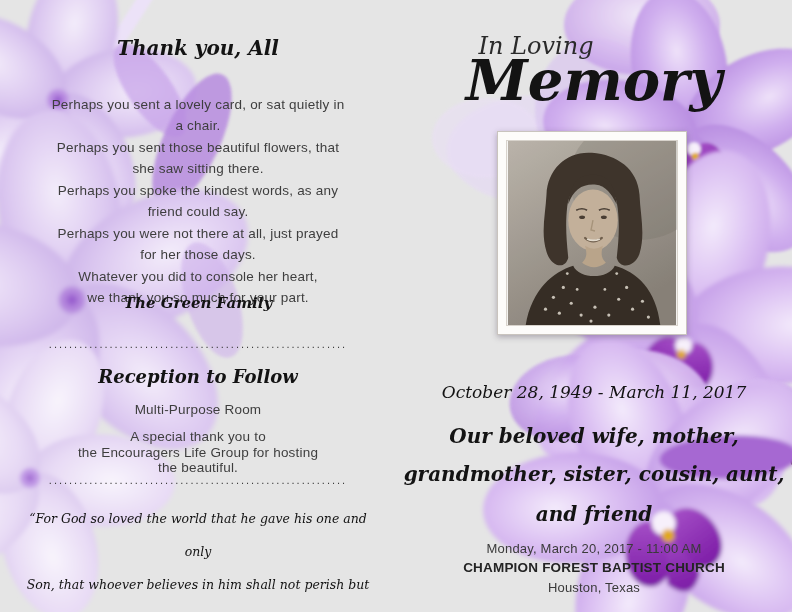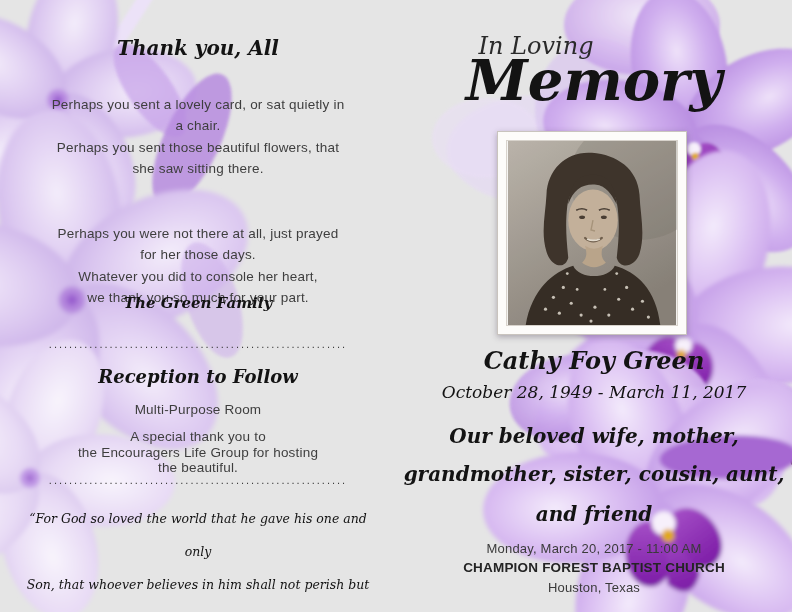--- a/index.html
+++ b/index.html
@@ -168,20 +168,22 @@
         </g>
     </g>
   </svg>
 
   <div class="page" id="page-left">
     <div class="blk lblk script" id="thank-title">Thank you, All</div>
     <p class="blk lblk body" id="p0">Perhaps you sent a lovely card, or sat quietly in
 a chair.</p>
     <p class="blk lblk body" id="p1">Perhaps you sent those beautiful flowers, that
 she saw sitting there.</p>
+    <p class="blk lblk body" id="p2">Perhaps you spoke the kindest words, as any
+friend could say.</p>
     <p class="blk lblk body" id="p3">Perhaps you were not there at all, just prayed
 for her those days.</p>
     <p class="blk lblk body" id="p4">Whatever you did to console her heart,
 we thank you so much for your part.</p>
     <div class="blk lblk script" id="signature">The Green Family</div>
     <div class="blk lblk dots" id="dots1">...........................................................</div>
     <div class="blk lblk script" id="reception-title">Reception to Follow</div>
     <div class="blk lblk body" id="room">Multi-Purpose Room</div>
     <div class="blk lblk body" id="note">A special thank you to
 the Encouragers Life Group for hosting
@@ -244,21 +246,20 @@
               <circle cx="142" cy="178" r="1.6"></circle>
             <circle cx="60" cy="134" r="1.4"></circle>
               <circle cx="110" cy="134" r="1.4"></circle>
               <circle cx="84" cy="182" r="1.6"></circle>
           </g>
           <rect width="170" height="186" fill="#8a6a3a" opacity=".05"></rect>
         </svg>
       </div>
     </div>
 
-    <div class="blk rblk script" id="name">Cathy Foy Green</div>
     <div class="blk rblk script" id="dates">October 28, 1949 - March 11, 2017</div>
     <div class="blk rblk script trib" id="trib0">Our beloved wife, mother,</div>
     <div class="blk rblk script trib" id="trib1">grandmother, sister, cousin, aunt,</div>
     <div class="blk rblk script trib" id="trib2">and friend</div>
     <div class="blk rblk svc" id="svc-datetime">Monday, March 20, 2017 - 11:00 AM</div>
     <div class="blk rblk svc" id="svc-venue">CHAMPION FOREST BAPTIST CHURCH</div>
     <div class="blk rblk svc" id="svc-location">Houston, Texas</div>
   </div>
 </div>
 

